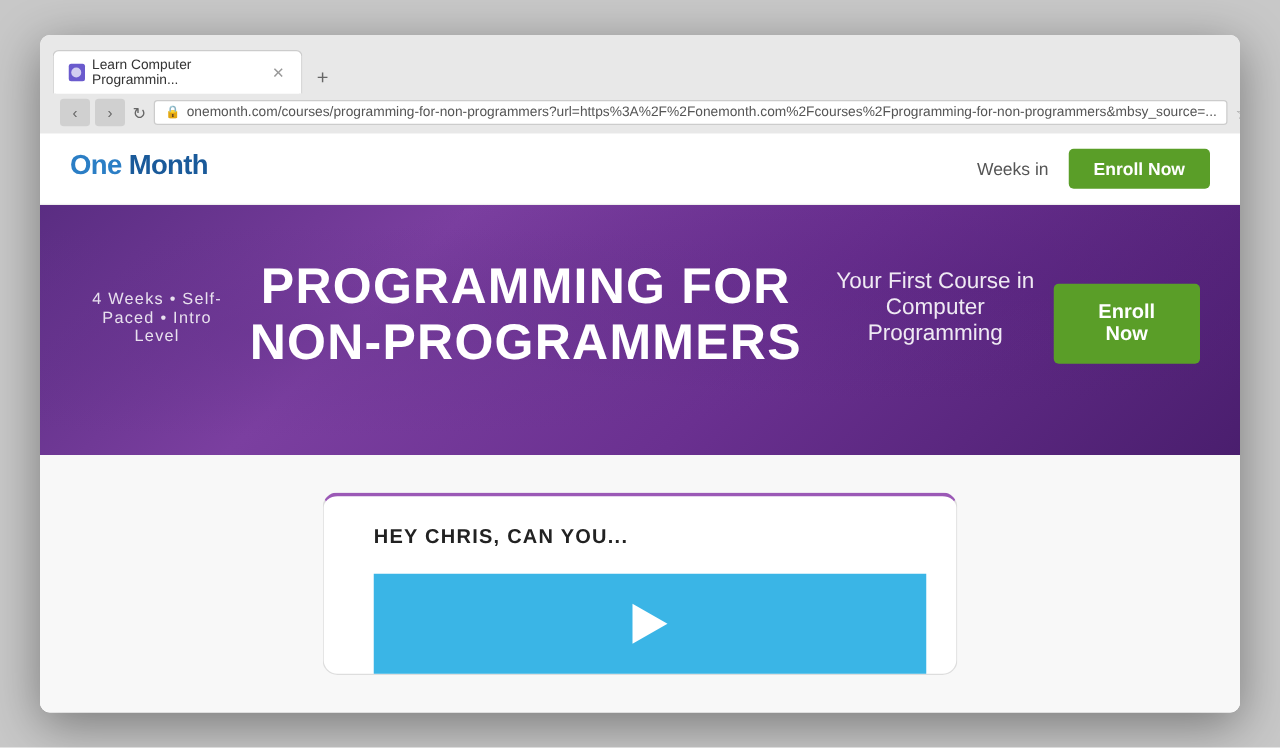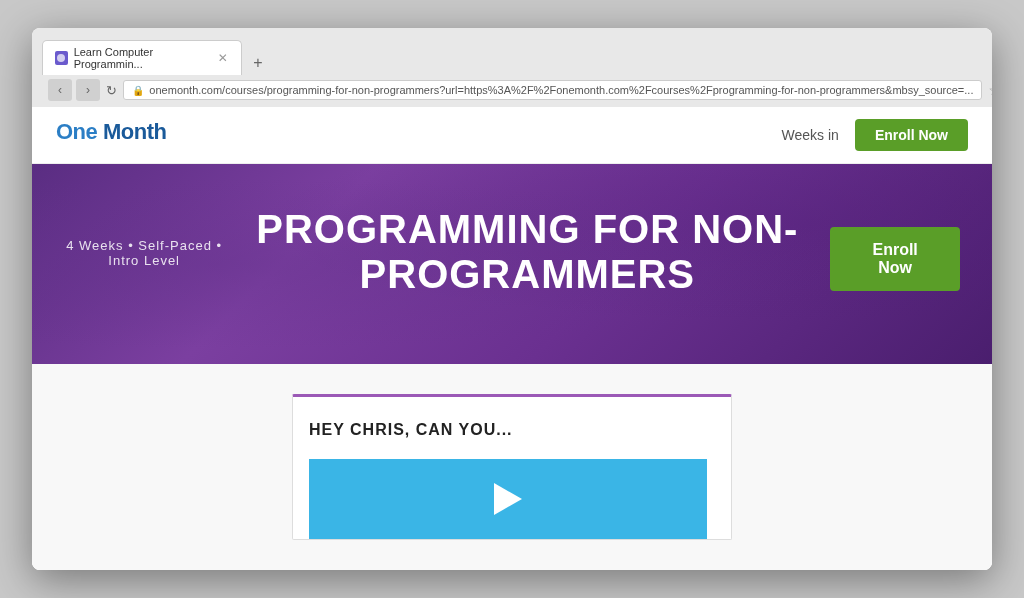--- a/index.html
+++ b/index.html
@@ -249,23 +249,23 @@
       padding: 30px 20px;
       display: flex;
       flex-direction: column;
       align-items: center;
     }
 
     .video-card {
       background: #fff;
       border: 1px solid #ddd;
       border-top: 3px solid #9b59b6;
-      width: 440px;
-      padding: 24px 24px 0 16px;
-      border-radius: 2px;
+      width: 508px;
+      padding: 24px 24px 0 40px;
+      border-radius: 12px;
     }
 
     .video-card-title {
       font-size: 16px;
       font-weight: 800;
       color: #222;
       letter-spacing: 1px;
       margin-bottom: 20px;
     }
 
@@ -333,20 +333,21 @@
       </div>
       <div class="header-right">
         <a class="sign-in-link">Weeks in</a>
         <button class="enroll-btn-header">Enroll Now</button>
       </div>
     </div>
 
     <div class="hero-section">
       <div class="hero-meta">4 Weeks • Self-Paced • Intro Level</div>
       <h1 class="hero-title">PROGRAMMING FOR NON-PROGRAMMERS</h1>
+      <p class="hero-subtitle">Your First Course in Computer Programming</p>
       <button class="enroll-btn-hero">Enroll Now</button>
     </div>
 
     <div class="below-fold">
       <div class="video-card">
         <div class="video-card-title">HEY CHRIS, CAN YOU...</div>
         <div class="video-thumbnail">
           <div class="play-button"></div>
         </div>
       </div>

